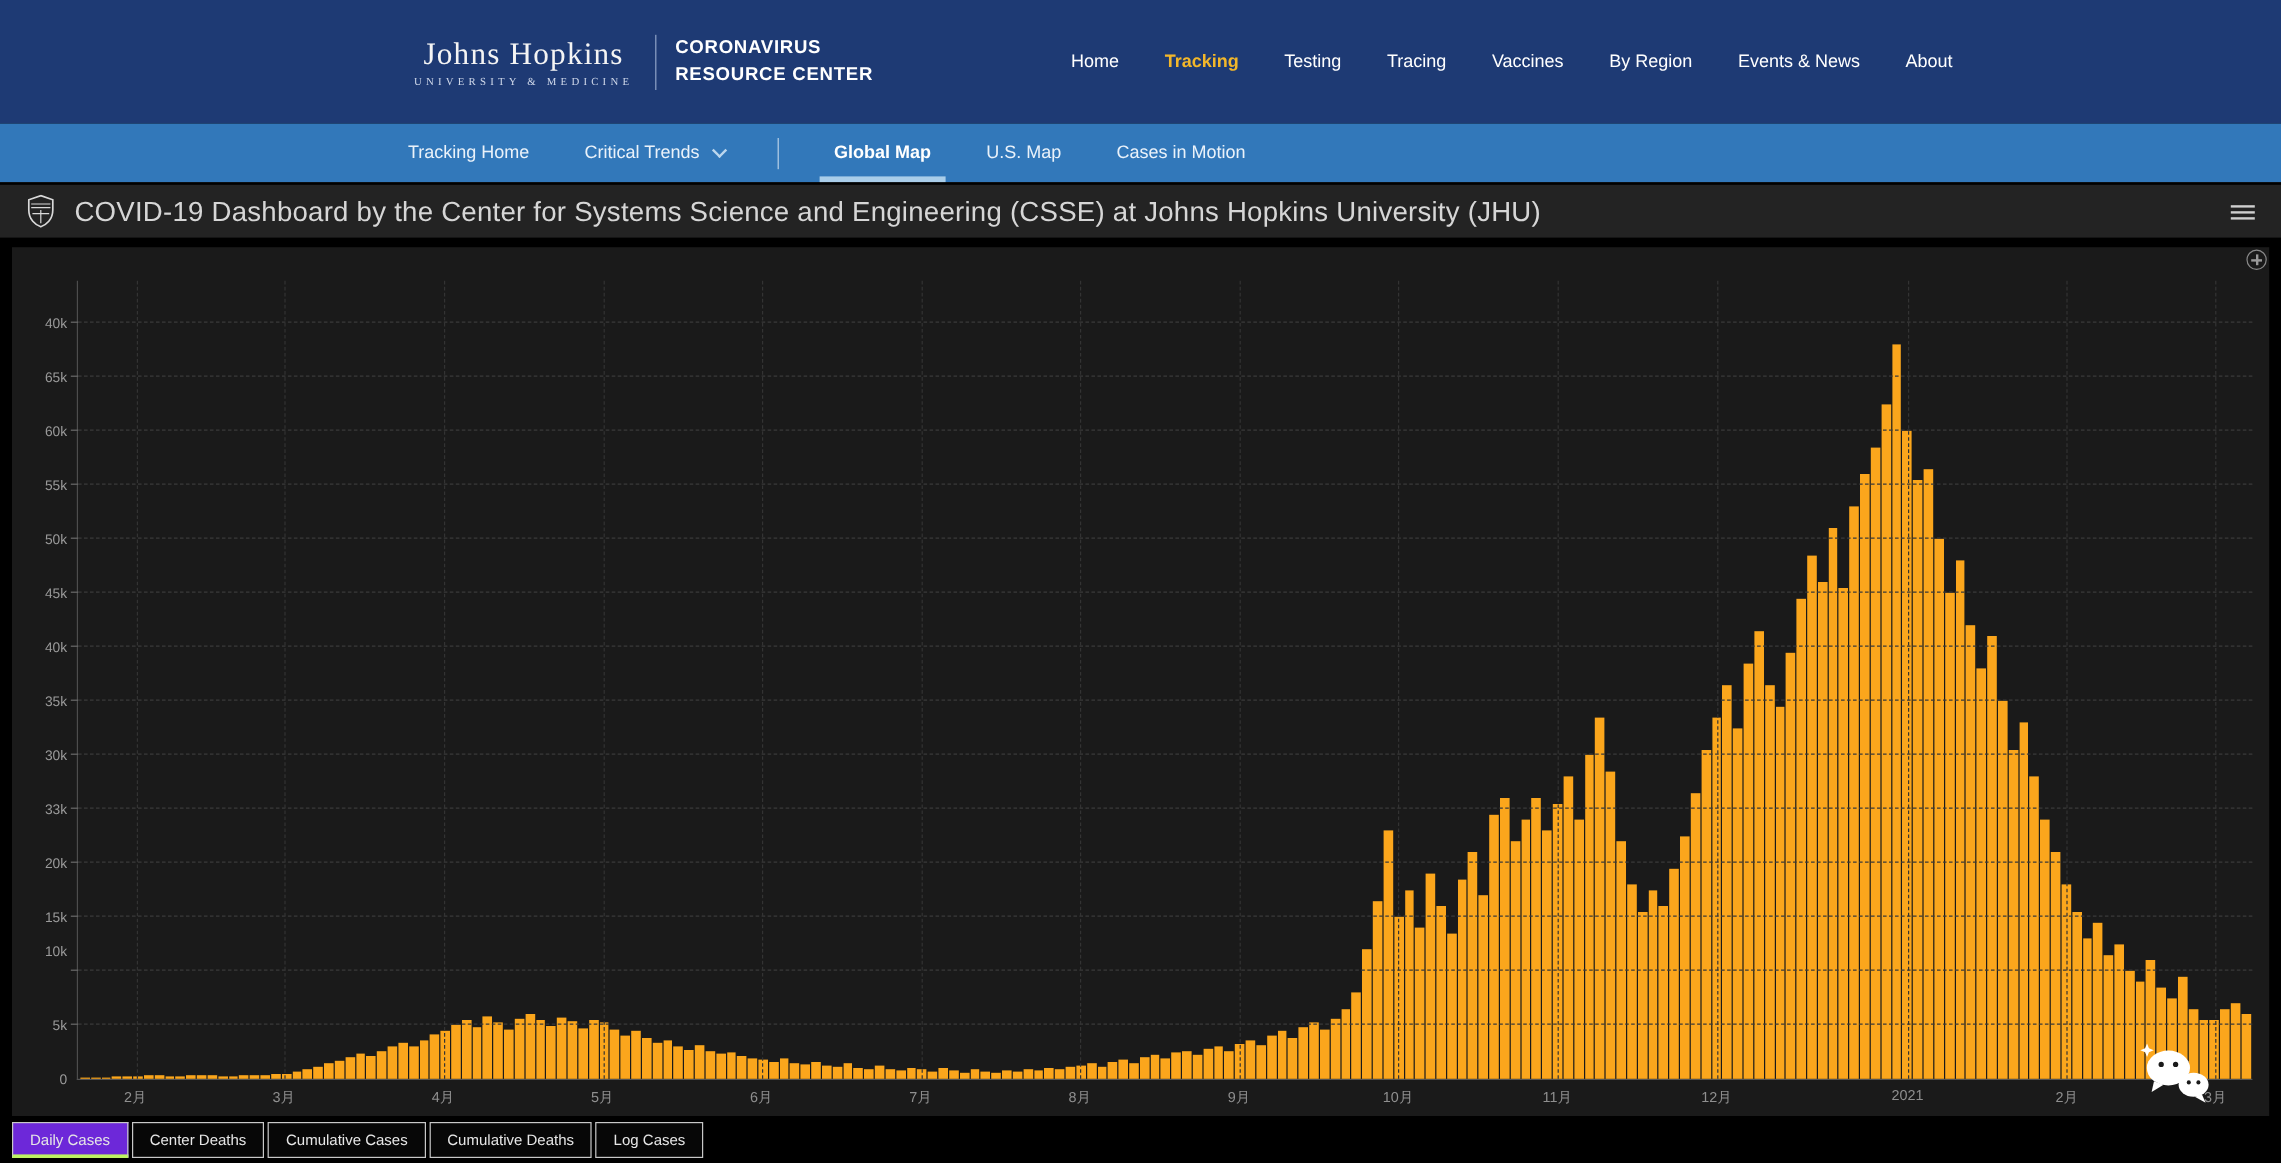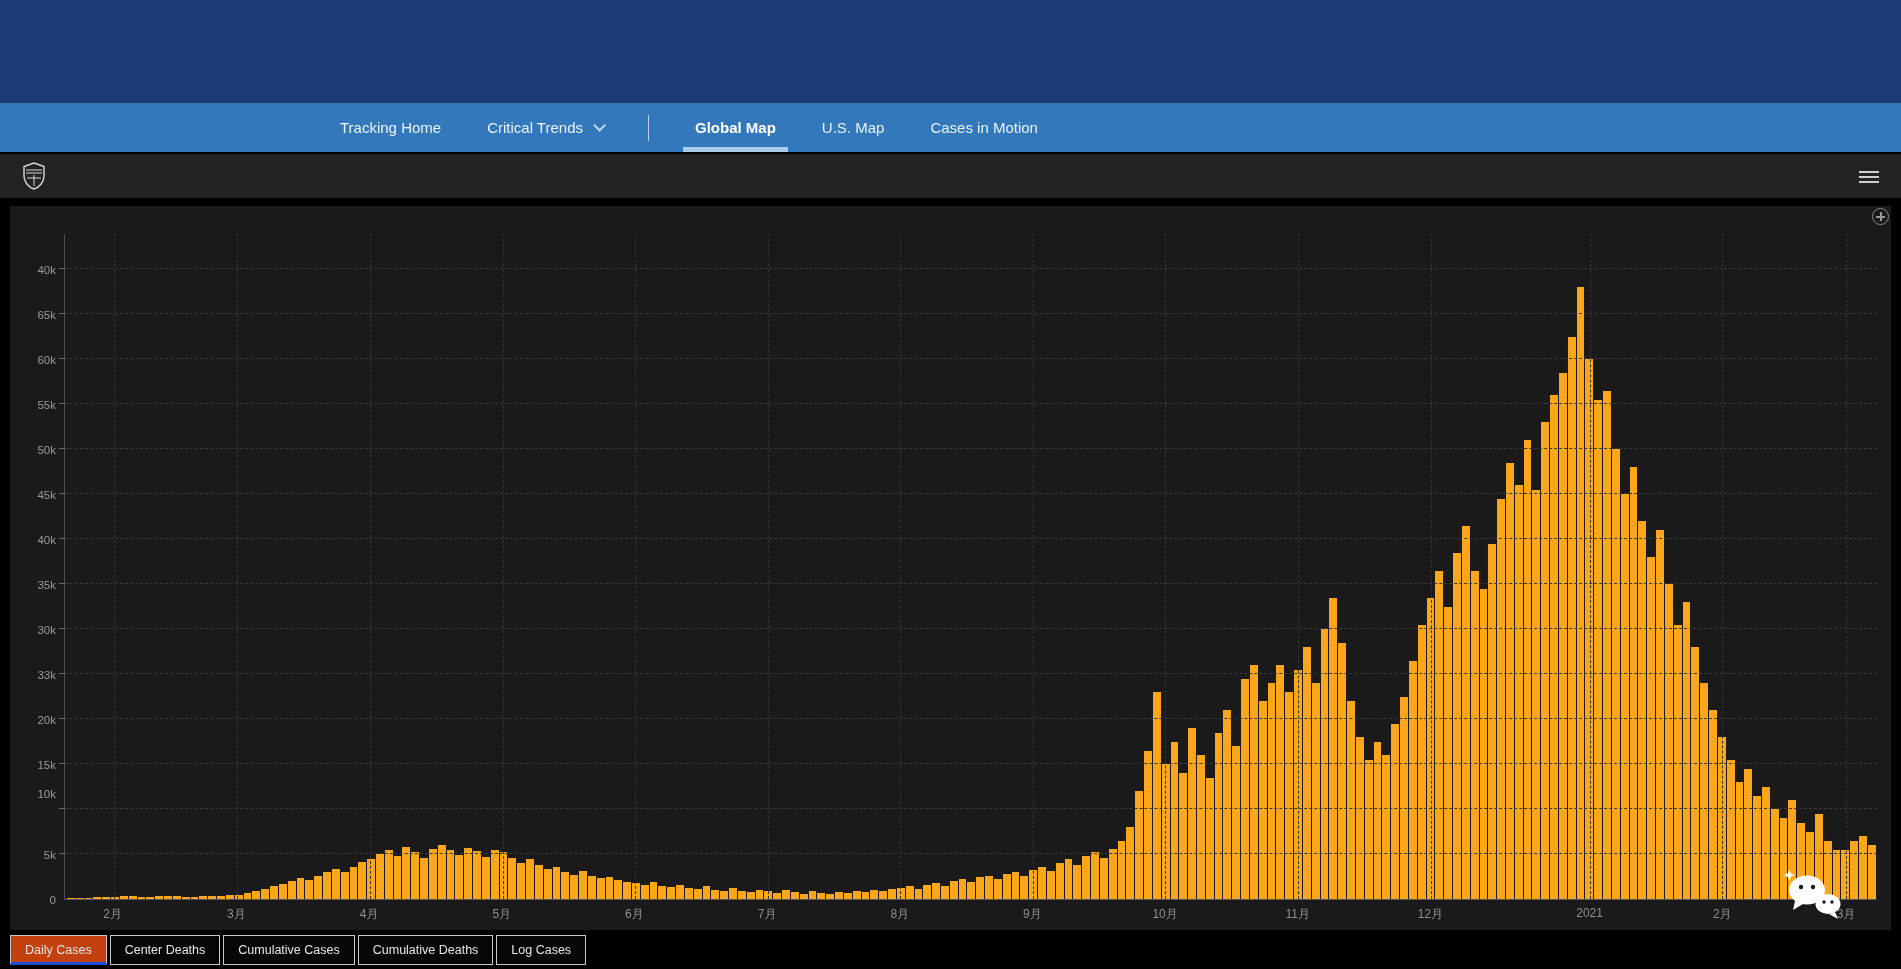--- a/index.html
+++ b/index.html
@@ -51,26 +51,47 @@
   .xlabels { position:absolute; top:694px; left:54px; right:14px; height:26px; }
   .xlabel { position:absolute; transform:translateX(-50%); font-size:12px; color:#8f8f8f; top:6px; white-space:nowrap; }
 
   
   .wm { position:absolute; right:48px; bottom:10px; display:flex; align-items:center; gap:10px; z-index:5; }
   .wm-text { color:#ffffff; font-size:44px; font-weight:bold; letter-spacing:5px; text-shadow:0 0 4px rgba(0,0,0,.45); }
 
   
   .tabs { position:absolute; left:10px; bottom:4px; display:flex; gap:3px; height:30px; }
   .tab { background:#070707; border:1px solid #c8c8c8; color:#e6e6e6; font-size:12.5px; padding:0 14px; display:flex; align-items:center; cursor:pointer; white-space:nowrap; }
-  .tab.active { background:#c2410c; border-bottom:3px solid #1d4ed8; padding-top:1px; }
+  .tab.active { background:#6d28d9; border-bottom:3px solid #bef264; padding-top:1px; }
 </style>
 </head>
 <body>
 
 <div class="hdr">
+  <div class="brand">
+    <div class="brand-left">
+      <div class="brand-name">Johns Hopkins</div>
+      <div class="brand-sub">UNIVERSITY &amp; MEDICINE</div>
+    </div>
+    <div class="brand-div"></div>
+    <div class="brand-product">
+      <div>CORONAVIRUS</div>
+      <div>RESOURCE CENTER</div>
+    </div>
+  </div>
+  <div class="nav">
+      <div class="nav-item">Home</div>
+      <div class="nav-item active">Tracking</div>
+      <div class="nav-item">Testing</div>
+      <div class="nav-item">Tracing</div>
+      <div class="nav-item">Vaccines</div>
+      <div class="nav-item">By Region</div>
+      <div class="nav-item">Events &amp; News</div>
+      <div class="nav-item">About</div>
+    </div>
 </div>
 
 <div class="subnav">
   <div class="subnav-items">
       <div class="subnav-item">Tracking Home</div>
       <div class="subnav-item">Critical Trends<span class="chev"></span></div>
       <div class="vdiv"></div>
       <div class="subnav-item active">Global Map<span class="under"></span></div>
       <div class="subnav-item">U.S. Map</div>
       <div class="subnav-item">Cases in Motion</div>
@@ -80,20 +101,21 @@
 <div class="titlebar">
   <div class="shield">
     <svg width="24" height="28" viewBox="0 0 24 28">
       <path d="M12 1 L22 4.5 V13 C22 21 16.5 25.5 12 27 C7.5 25.5 2 21 2 13 V4.5 Z" fill="none" stroke="#d9d9d9" stroke-width="1.4"></path>
       <line x1="4" y1="8" x2="20" y2="8" stroke="#d9d9d9" stroke-width="1"></line>
       <line x1="4" y1="11" x2="20" y2="11" stroke="#d9d9d9" stroke-width="1"></line>
       <line x1="5" y1="16" x2="19" y2="16" stroke="#d9d9d9" stroke-width="1"></line>
       <line x1="12" y1="13" x2="12" y2="24" stroke="#d9d9d9" stroke-width="1"></line>
     </svg>
   </div>
+  <div class="dash-title">COVID-19 Dashboard by the Center for Systems Science and Engineering (CSSE) at Johns Hopkins University (JHU)</div>
   <div class="burger">
       <div></div>
       <div></div>
       <div></div>
     </div>
 </div>
 
 <div class="panel">
   <div class="pan-icon"></div>
 

